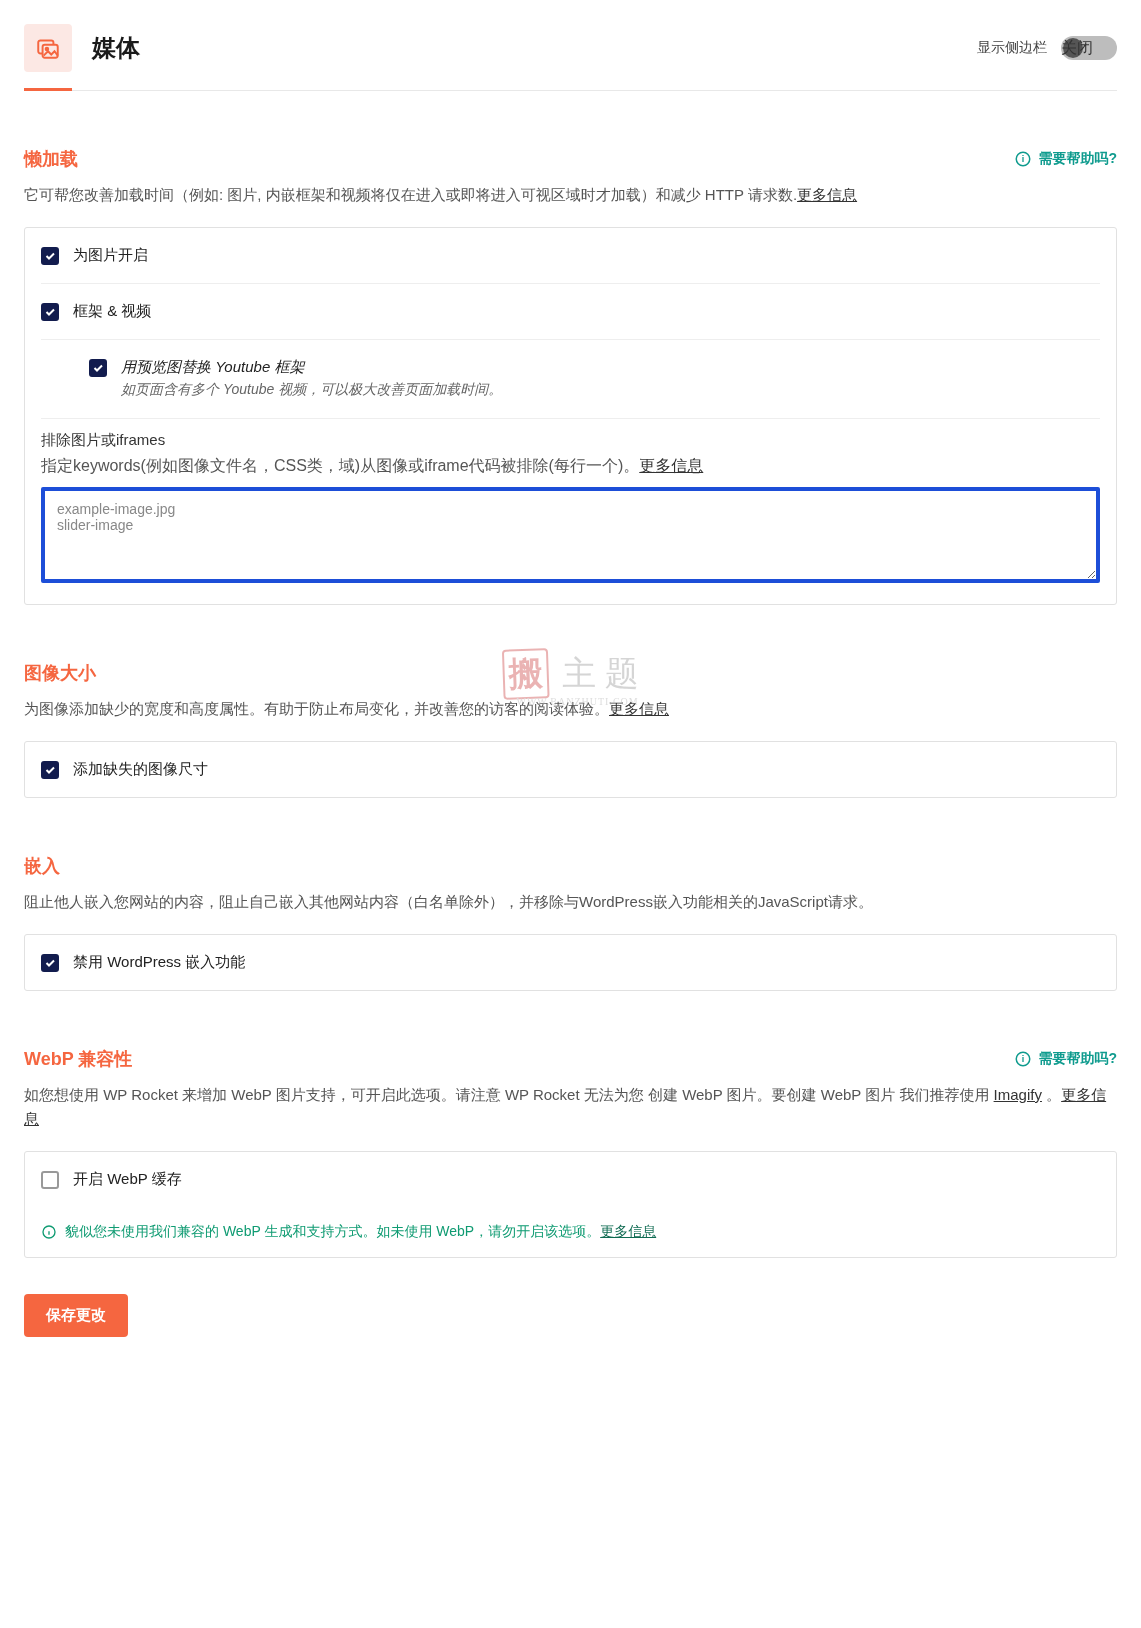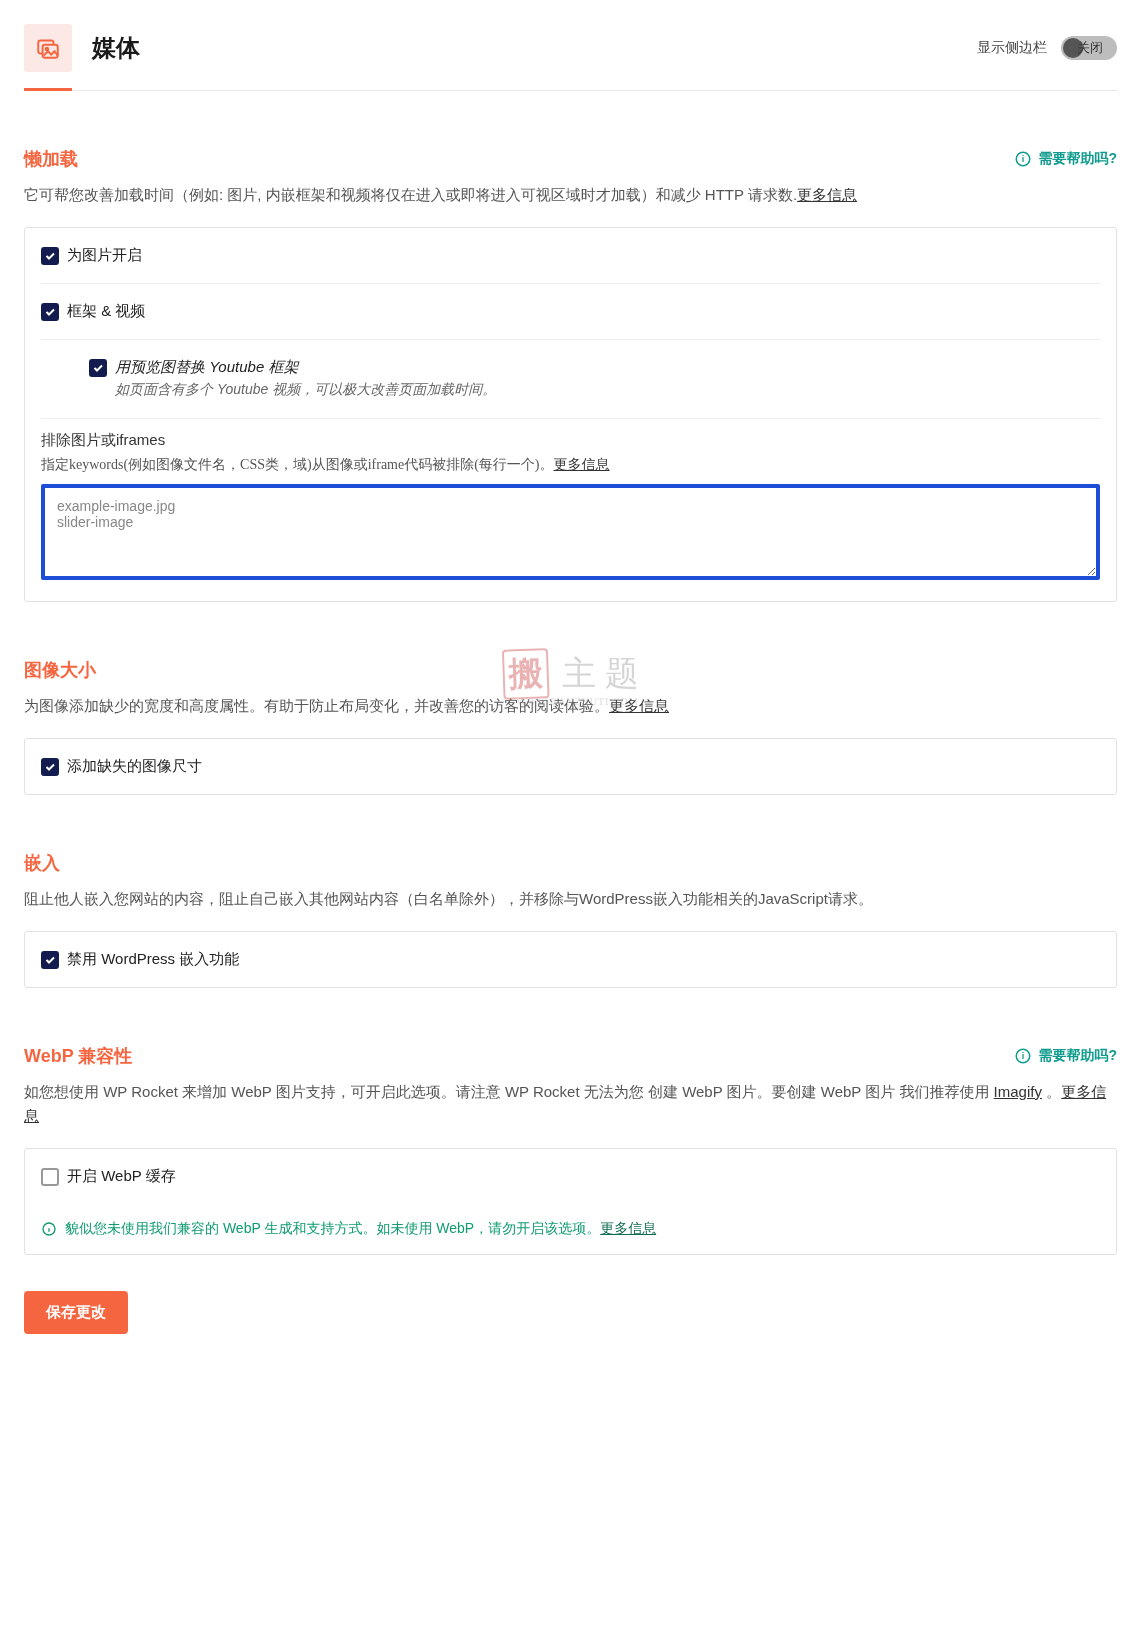--- a/index.html
+++ b/index.html
@@ -58,24 +58,24 @@
   }
   .toggle-knob {
     width: 20px;
     height: 20px;
     background: #555;
     border-radius: 50%;
     position: absolute;
     left: 2px;
   }
   .toggle-text {
-    font-size: 13px;
+    font-size: 16px;
     color: #333;
     position: absolute;
-    right: 14px;
+    right: 24px;
   }
   .section { margin-top: 56px; }
   .section-head {
     display: flex;
     justify-content: space-between;
     align-items: center;
     margin-bottom: 12px;
   }
   .section-title { font-size: 18px; font-weight: 700; color: #f56640; }
   .help-link {
@@ -101,21 +101,21 @@
   }
   .panel {
     border: 1px solid #e1e1e1;
     border-radius: 3px;
     background: #fff;
   }
   .option-row {
     padding: 18px 16px;
     display: flex;
     align-items: flex-start;
-    gap: 8px;
+    gap: 14px;
   }
   .option-row.bordered { border-bottom: 1px solid #eee; margin: 0 16px; padding: 18px 0; }
   .option-row.indented { padding-left: 48px; font-style: italic; }
   .checkbox {
     width: 18px;
     height: 18px;
     border: 2px solid #121c4e;
     border-radius: 3px;
     background: #121c4e;
     display: flex;
@@ -125,21 +125,21 @@
     margin-top: 1px;
     cursor: pointer;
   }
   .checkbox.unchecked { background: #fff; border-color: #999; }
   .checkbox svg { width: 12px; height: 12px; }
   .option-content { flex: 1; }
   .option-label { font-size: 15px; color: #222; font-weight: 500; }
   .option-sub { font-size: 14px; color: #666; margin-top: 2px; line-height: 1.5; }
   .exclude-block { padding: 12px 16px 18px; }
   .exclude-title { font-size: 15px; color: #333; font-weight: 500; margin-bottom: 6px; }
-  .exclude-desc { font-size: 14px; color: #555; margin-bottom: 10px; font-family: Liberation Serif, serif; }
+  .exclude-desc { font-size: 16px; color: #555; margin-bottom: 10px; }
   .textarea {
     width: 100%;
     min-height: 96px;
     border: 4px solid #1d4ed8;
     border-radius: 2px;
     padding: 10px 12px;
     font-family: inherit;
     font-size: 14px;
     color: #555;
     resize: vertical;

